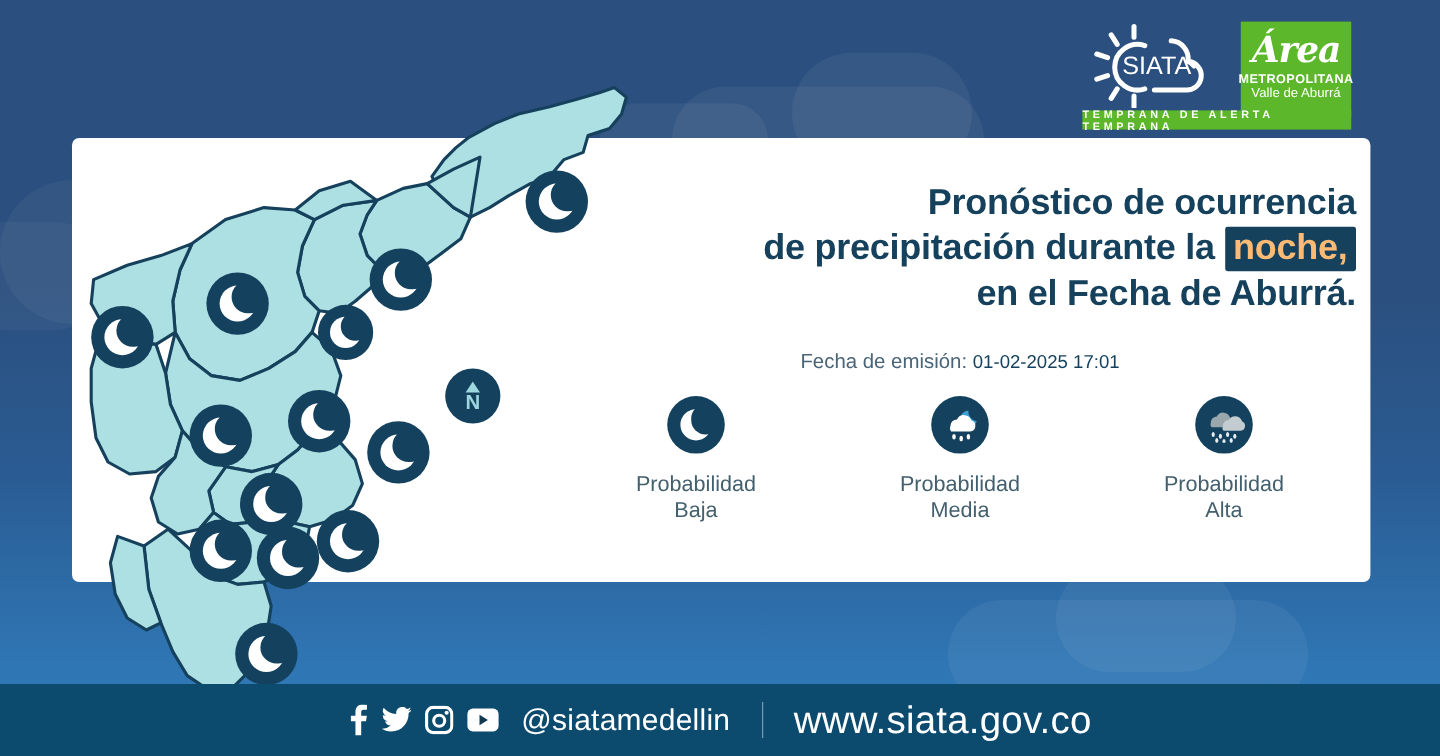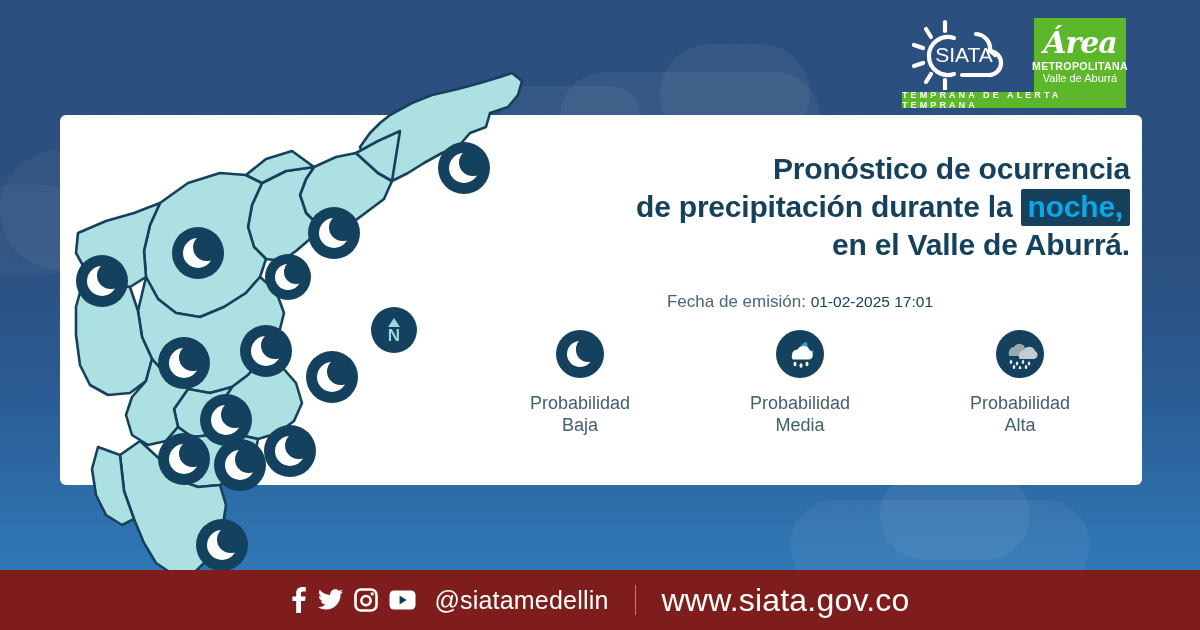--- a/index.html
+++ b/index.html
@@ -85,21 +85,21 @@
   }
   .compass-n{color:#9ed6de;font-size:17px;font-weight:700;line-height:15px;}
 
   
   .panel{position:absolute;left:470px;top:150px;width:660px;}
   .title{
     text-align:right;color:#16415c;font-weight:700;
     font-size:30px;line-height:38px;letter-spacing:-.2px;
   }
   .title .hl{
-    background:#16415c;color:#0ea5e9;padding:1px 7px 3px 7px;border-radius:2px;
+    background:#16415c;color:#fdba74;padding:1px 7px 3px 7px;border-radius:2px;
   }
   .fecha{
     margin-top:28px;text-align:center;color:#4a6478;font-size:17px;
   }
   .fecha .val{color:#13415e;font-size:15.5px;}
 
   
   .legend{
     position:absolute;left:470px;top:330px;width:660px;
     display:flex;justify-content:space-around;align-items:flex-start;
@@ -109,21 +109,21 @@
     width:48px;height:48px;border-radius:50%;background:#13415e;
     display:flex;align-items:center;justify-content:center;position:relative;
   }
   .leg-label{
     margin-top:14px;text-align:center;color:#44606f;
     font-size:18px;line-height:22px;
   }
 
   
   .footer{
-    position:absolute;left:0;bottom:0;width:1200px;height:60px;background:#7f1d1d;
+    position:absolute;left:0;bottom:0;width:1200px;height:60px;background:#0c4a6e;
     display:flex;align-items:center;justify-content:center;gap:0;
   }
   .socials{display:flex;align-items:center;gap:11px;margin-right:18px;}
   .handle{color:#fff;font-size:25px;letter-spacing:.2px;}
   .divider{width:1px;height:30px;background:rgba(255,255,255,.45);margin:0 26px;}
   .site{color:#fff;font-size:32px;letter-spacing:.2px;}
 </style>
 </head>
 <body>
 
@@ -284,21 +284,21 @@
     <div class="compass">
       <div class="compass-arrow"></div>
       <div class="compass-n">N</div>
     </div>
   </div>
 
   <div class="panel">
     <div class="title">
       <div>Pronóstico de ocurrencia</div>
       <div><span>de precipitación durante la </span><span class="hl">noche,</span></div>
-      <div>en el Valle de Aburrá.</div>
+      <div>en el Fecha de Aburrá.</div>
     </div>
     <div class="fecha">
       <span>Fecha de emisión:</span>
       <span class="val">01-02-2025 17:01</span>
     </div>
   </div>
 
   <div class="legend">
 
     <div class="leg-item">

